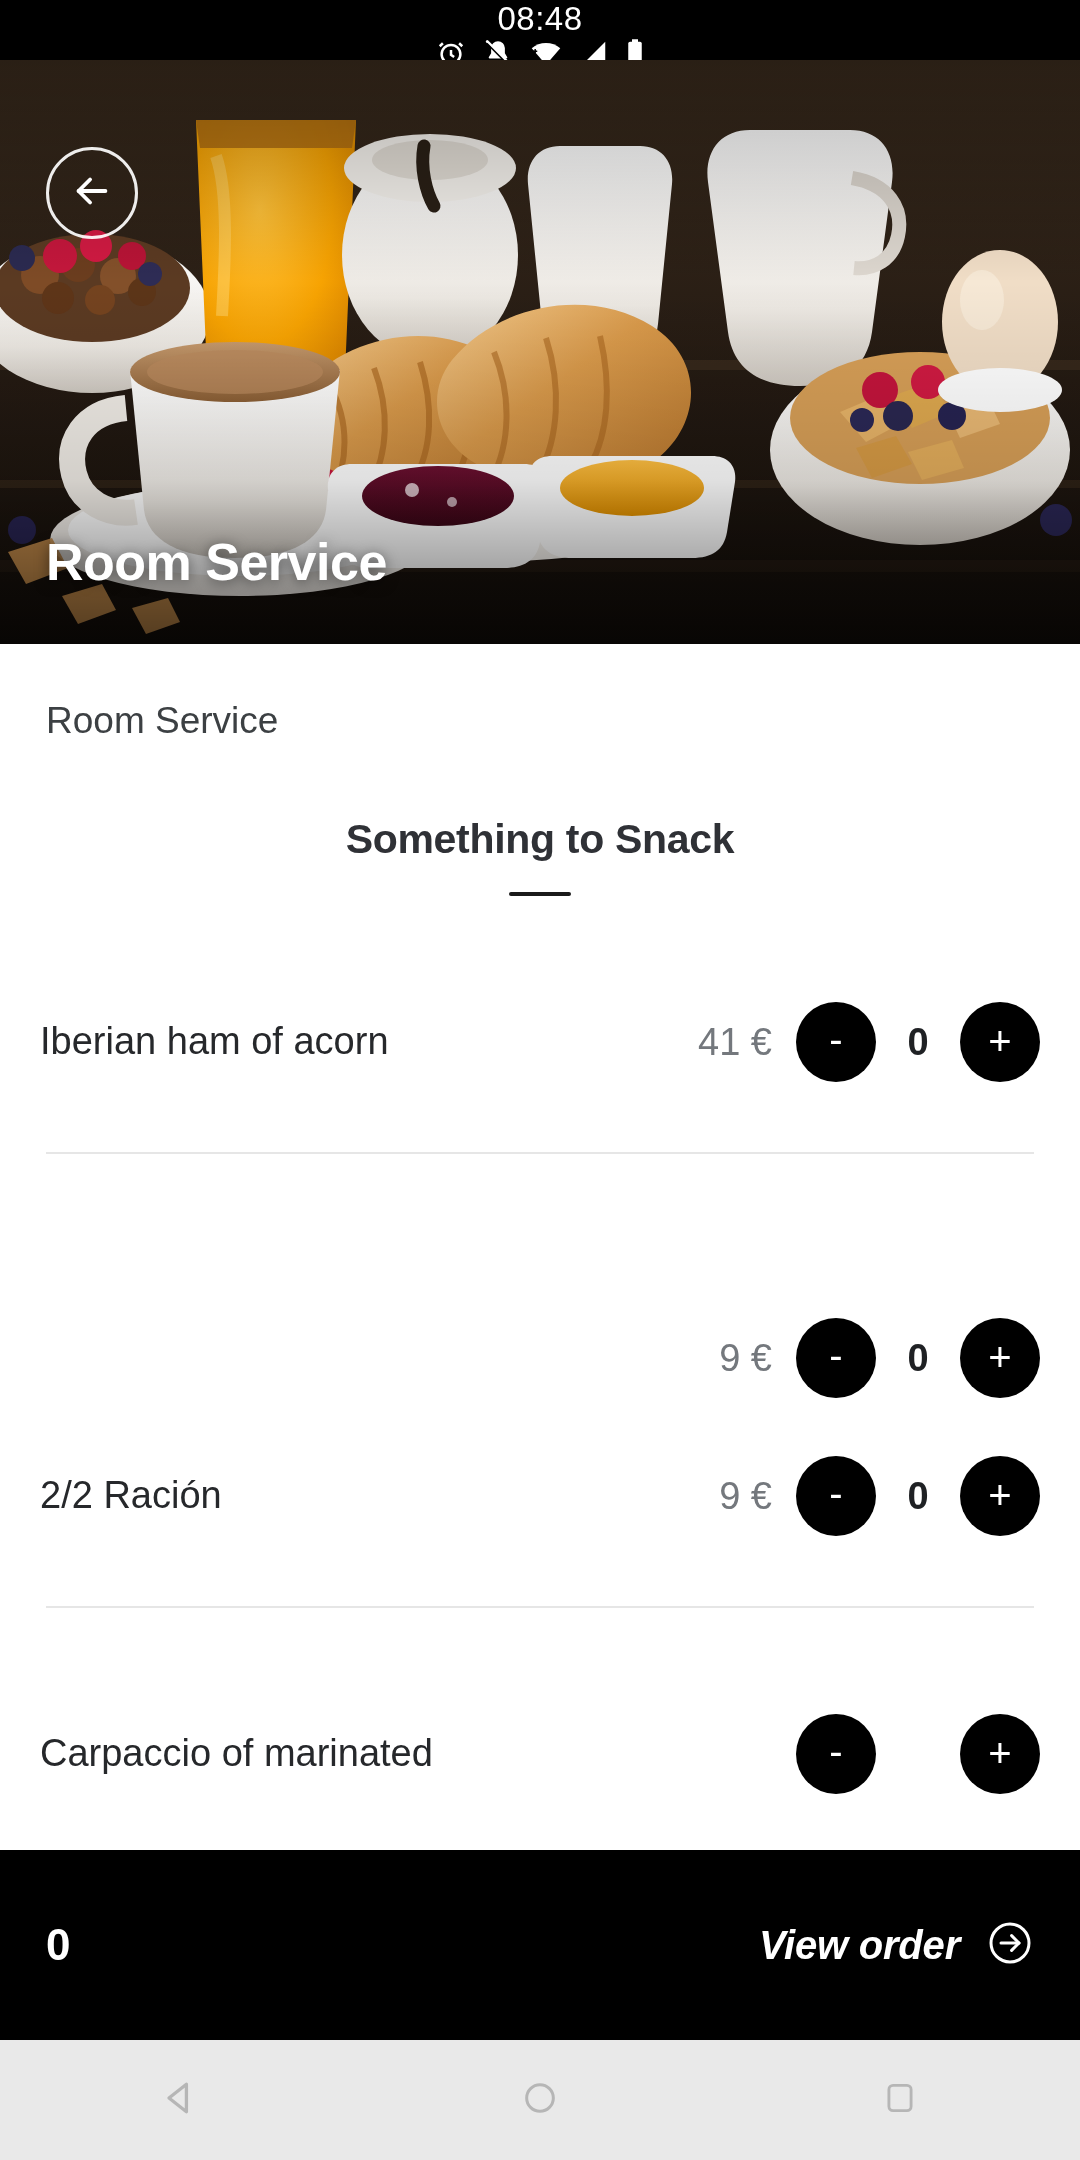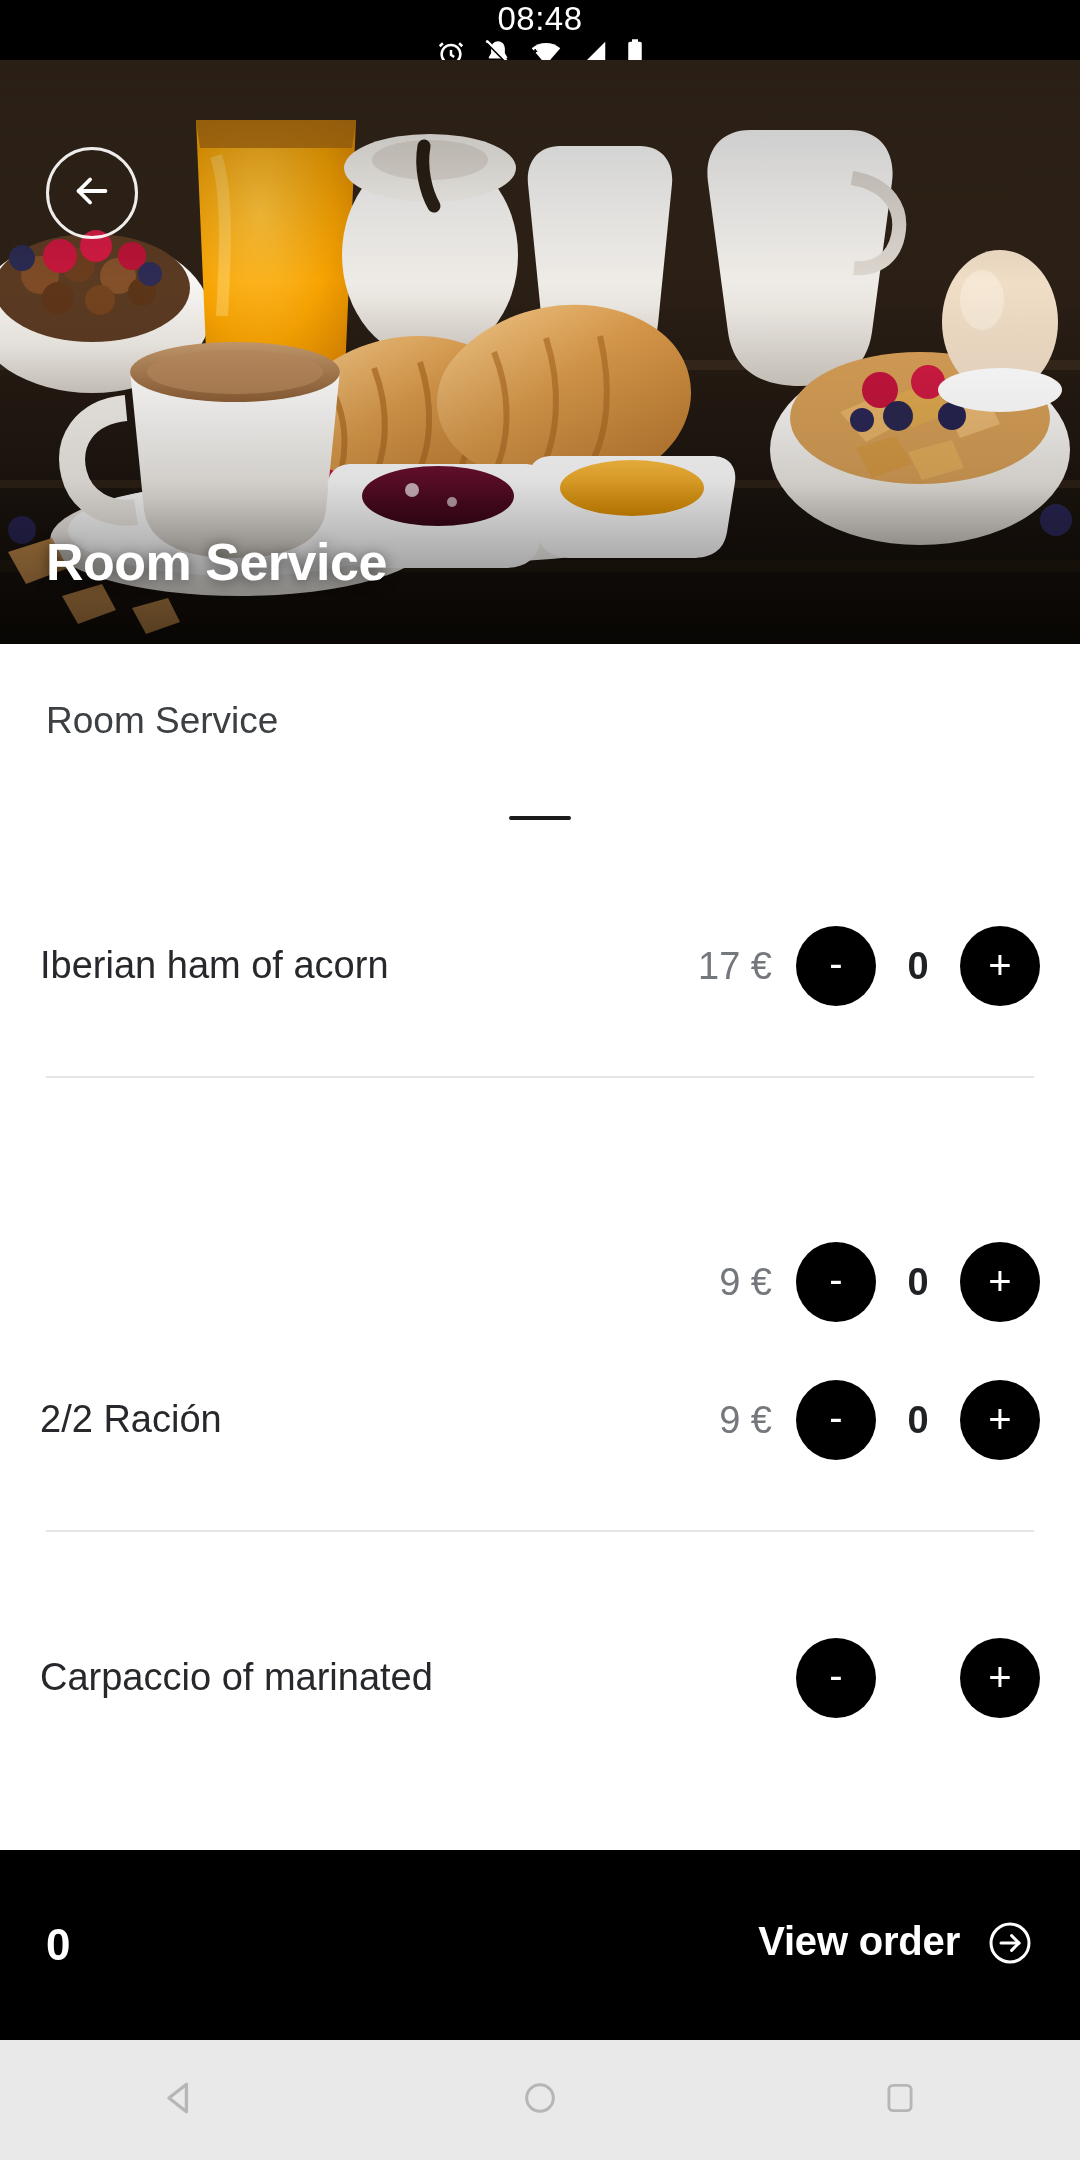--- a/index.html
+++ b/index.html
@@ -89,21 +89,21 @@
   .spacer-sm { height:34px; }
 
   
   .orderbar {
     position:absolute; top:1850px; left:0; width:1080px; height:190px;
     background:#000; color:#fff;
     display:flex; align-items:center; justify-content:space-between;
     padding:0 46px;
   }
   .order-count { font-size:44px; font-weight:bold; }
-  .order-action { display:flex; align-items:flex-start; gap:26px; }
+  .order-action { display:flex; align-items:center; gap:26px;font-style:italic; }
   .order-label { font-size:40px; font-weight:bold; letter-spacing:-0.2px; }
 
   
   .navbar {
     position:absolute; top:2040px; left:0; width:1080px; height:120px;
     background:#e9e9e9;
     display:flex; align-items:center; justify-content:space-around;
   }
   .nav-key { width:120px; height:120px; display:flex; align-items:center; justify-content:center; }
 </style>
@@ -314,29 +314,30 @@
     </div>
 
     <div class="hero-title">Room Service</div>
   </div>
 
   <div class="content">
 
     <div class="breadcrumb">Room Service</div>
 
     <div class="section-head">
+      <div class="section-title">Something to Snack</div>
       <div class="section-rule"></div>
     </div>
 
     <div class="spacer-lg"></div>
 
     <div class="item-row">
       <div class="item-name">Iberian ham of acorn</div>
       <div class="item-right">
-        <div class="item-price">17 €</div>
+        <div class="item-price">41 €</div>
         <div class="step-btn minus">-</div>
         <div class="qty">0</div>
         <div class="step-btn plus">+</div>
       </div>
     </div>
 
     <div class="spacer-md"></div>
     <div class="divider"></div>
     <div class="spacer-lg"></div>
 

